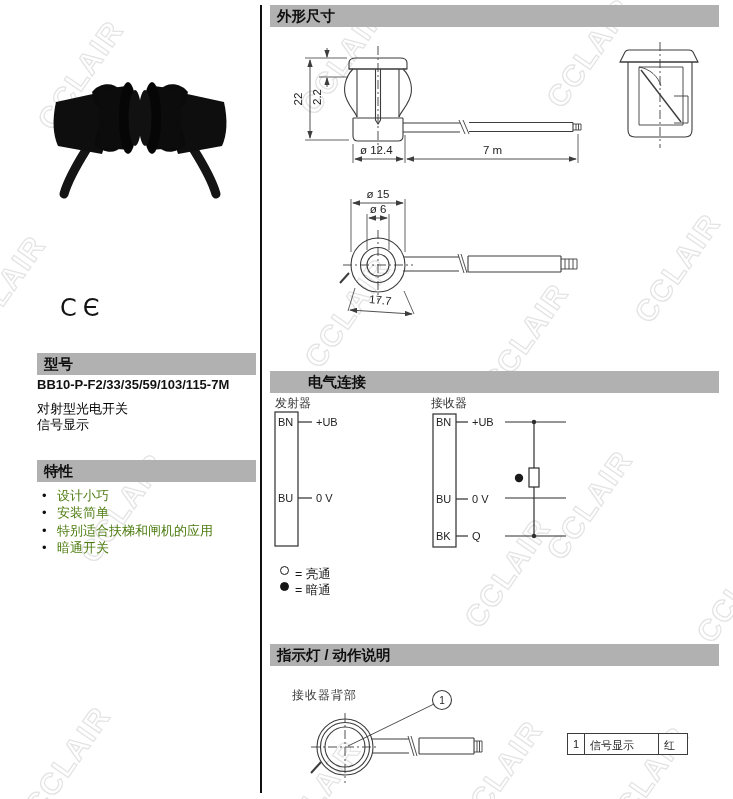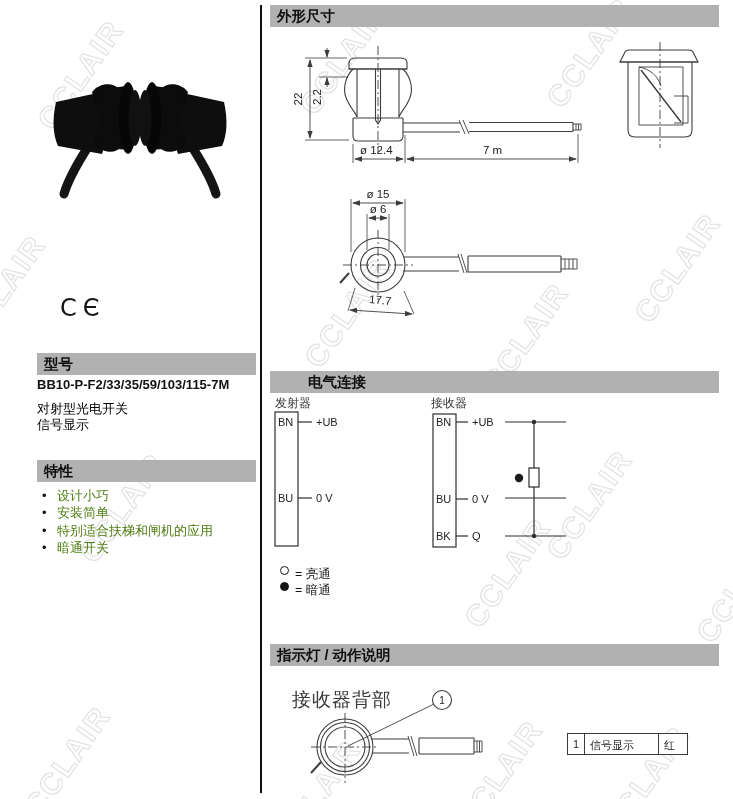--- a/index.html
+++ b/index.html
@@ -47,21 +47,21 @@
     font-size:24px; font-weight:400; letter-spacing:6px; color:#141414;
     font-family:"DejaVu Sans", sans-serif;
   }
 
   
   .legend { position:absolute; left:280px; top:566px; }
   .legend-row { display:flex; align-items:flex-start; height:15.5px; font-size:12.5px; color:#171717; }
   .legend-dot { width:9px; height:9px; border-radius:50%; border:1.6px solid #171717; margin-right:6px; flex:0 0 auto; }
   .legend-dot.filled { background:#171717; }
 
-  .receiver-back-label { position:absolute; left:292px; top:687px; font-size:19px; color:#3a3a3a; letter-spacing:1px;text-align:right; }
+  .receiver-back-label { position:absolute; left:292px; top:687px; font-size:12px; color:#3a3a3a; letter-spacing:1px;text-align:right; }
 
   
   .sig-table { position:absolute; left:567px; top:733px; display:flex; border:1.2px solid #3c3c3c; background:#fff; height:22px; }
   .sig-table .cell { font-size:11px; color:#222; padding-top:4px; }
   .sig-cell-no   { width:17px; text-align:center; border-right:1.2px solid #3c3c3c; }
   .sig-cell-name { width:74px; padding-left:5px; border-right:1.2px solid #3c3c3c; }
   .sig-cell-val  { width:28px; padding-left:5px; }
 
   svg text { font-family:"Liberation Sans", sans-serif; fill:#222; }
   .dim-txt { font-size:11.5px; }

